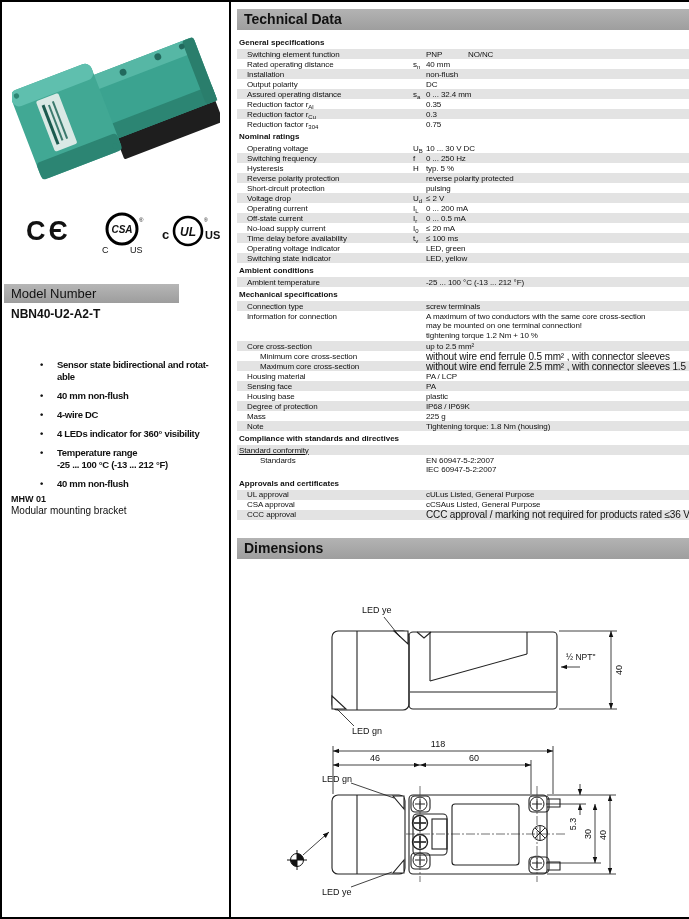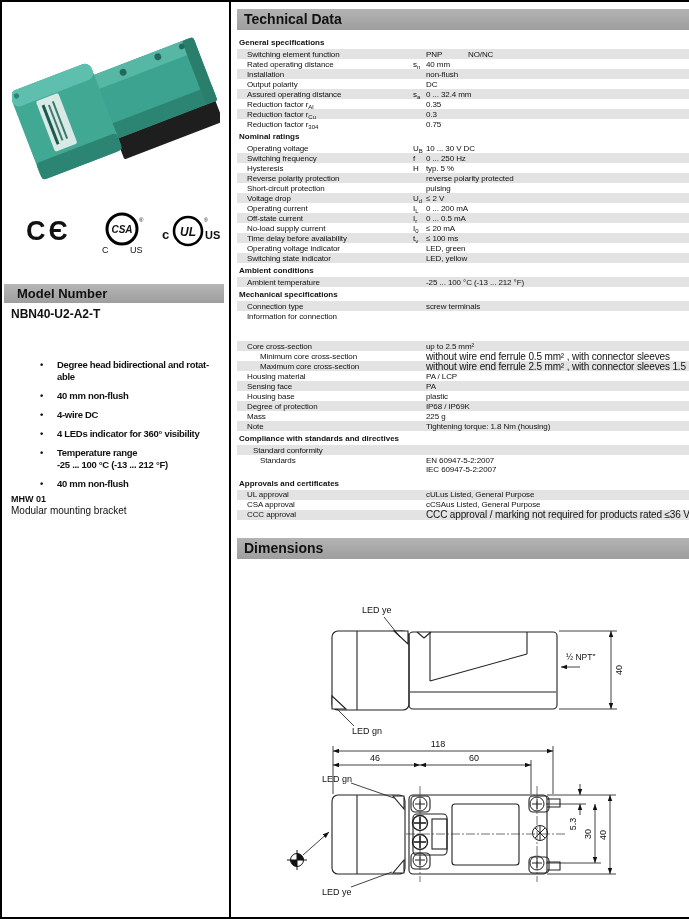--- a/index.html
+++ b/index.html
@@ -9,22 +9,22 @@
         border-left:2px solid #000;border-top:2px solid #000;border-bottom:2px solid #000;}
   .divider{position:absolute;left:227px;top:0;width:2px;height:919px;background:#000;}
 
   
   .leftcol{position:absolute;left:2px;top:0;width:222px;height:919px;}
   .photo{position:absolute;left:8px;top:6px;}
   .marks{position:absolute;left:0;top:208px;width:222px;height:48px;}
   .ce{position:absolute;left:22px;top:6px;font-size:27px;font-weight:bold;letter-spacing:3px;}
   .csa-wrap{position:absolute;left:94px;top:0;}
   .ul-wrap{position:absolute;left:156px;top:2px;}
-  .lbar{position:absolute;left:0;width:220px;height:19px;background:linear-gradient(#b6b6b6,#9d9d9d);
-        font-weight:bold;font-size:13px;line-height:19px;padding-left:13px;}
+  .lbar{position:absolute;left:0;width:175px;height:19px;background:linear-gradient(#b6b6b6,#9d9d9d);
+        font-weight:normal;font-size:13px;line-height:19px;padding-left:7px;}
   .model-value{position:absolute;left:7px;top:305px;font-weight:bold;font-size:12px;}
   .features-list{position:absolute;left:0;top:357px;width:220px;margin:0;padding:0 0 0 36px;list-style:none;}
   .features-list li{position:relative;font-weight:bold;font-size:9.5px;letter-spacing:-0.3px;
         line-height:12px;margin-bottom:7px;white-space:pre-line;padding-left:17px;}
   .features-list li::before{content:"\2022";position:absolute;left:0;top:0;}
   .acc-name{position:absolute;left:7px;top:492px;font-weight:bold;font-size:9px;}
   .acc-desc{position:absolute;left:7px;top:503px;font-size:10px;}
 
   
   .hbar{position:absolute;left:235px;width:454px;height:21px;background:linear-gradient(#b3b3b3,#9e9e9e);
@@ -88,21 +88,21 @@
         <text x="28" y="24" font-size="12" font-weight="bold" font-style="italic" text-anchor="middle">UL</text>
         <text x="44" y="10" font-size="5">®</text>
         <text x="45" y="27" font-size="11" font-weight="bold">US</text>
       </svg>
     </div>
 
     <div class="lbar" style="top:282px">Model Number</div>
     <div class="model-value">NBN40-U2-A2-T</div>
 
     <ul class="features-list">
-        <li>Degree head bidirectional and rotat-
+        <li>Sensor state bidirectional and rotat-
 able</li>
         <li>40 mm non-flush</li>
         <li>4-wire DC</li>
         <li>4 LEDs indicator for 360° visibility</li>
         <li>Temperature range
 -25 ... 100 °C (-13 ... 212 °F)</li>
         <li>40 mm non-flush</li>
       </ul>
 
     <div class="acc-name">MHW 01</div>
@@ -209,20 +209,23 @@
         <span class="lbl" style="left: 10px;">Ambient temperature</span>
         <span class="val">-25 ... 100 °C (-13 ... 212 °F)</span>
       </div>
       <div class="sec-title">Mechanical specifications</div>
       <div class="row shaded">
         <span class="lbl" style="left: 10px;">Connection type</span>
         <span class="val">screw terminals</span>
       </div>
       <div class="row" style="height: 30px;">
         <span class="lbl" style="left: 10px;">Information for connection</span>
+        <span class="val">A maximum of two conductors with the same core cross-section
+may be mounted on one terminal connection!
+tightening torque 1.2 Nm + 10 %</span>
       </div>
       <div class="row shaded">
         <span class="lbl" style="left: 10px;">Core cross-section</span>
         <span class="val">up to 2.5 mm²</span>
       </div>
       <div class="row">
         <span class="lbl" style="left: 23px;">Minimum core cross-section</span>
         <span class="val tight">without wire end ferrule 0.5 mm² , with connector sleeves 0.34 mm²</span>
       </div>
       <div class="row shaded">
@@ -248,21 +251,21 @@
       <div class="row">
         <span class="lbl" style="left: 10px;">Mass</span>
         <span class="val">225 g</span>
       </div>
       <div class="row shaded">
         <span class="lbl" style="left: 10px;">Note</span>
         <span class="val">Tightening torque: 1.8 Nm (housing)</span>
       </div>
       <div class="sec-title">Compliance with standards and directives</div>
       <div class="row shaded">
-        <span class="lbl" style="left: 16px;">Standard conformity</span>
+        <span class="lbl" style="left: 2px; text-decoration: underline;">Standard conformity</span>
         <span class="val"></span>
       </div>
       <div class="row" style="height: 20.5px;">
         <span class="lbl" style="left: 23px;">Standards</span>
         <span class="val">EN 60947-5-2:2007
 IEC 60947-5-2:2007</span>
       </div>
       <div class="sec-title">Approvals and certificates</div>
       <div class="row shaded">
         <span class="lbl" style="left: 10px;">UL approval</span>

